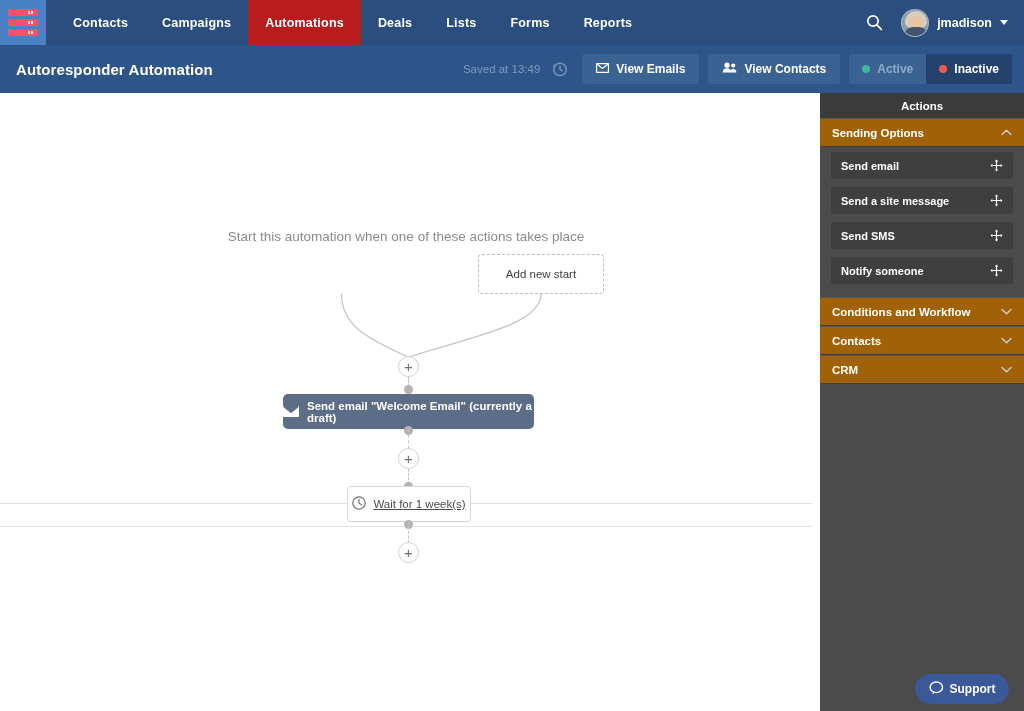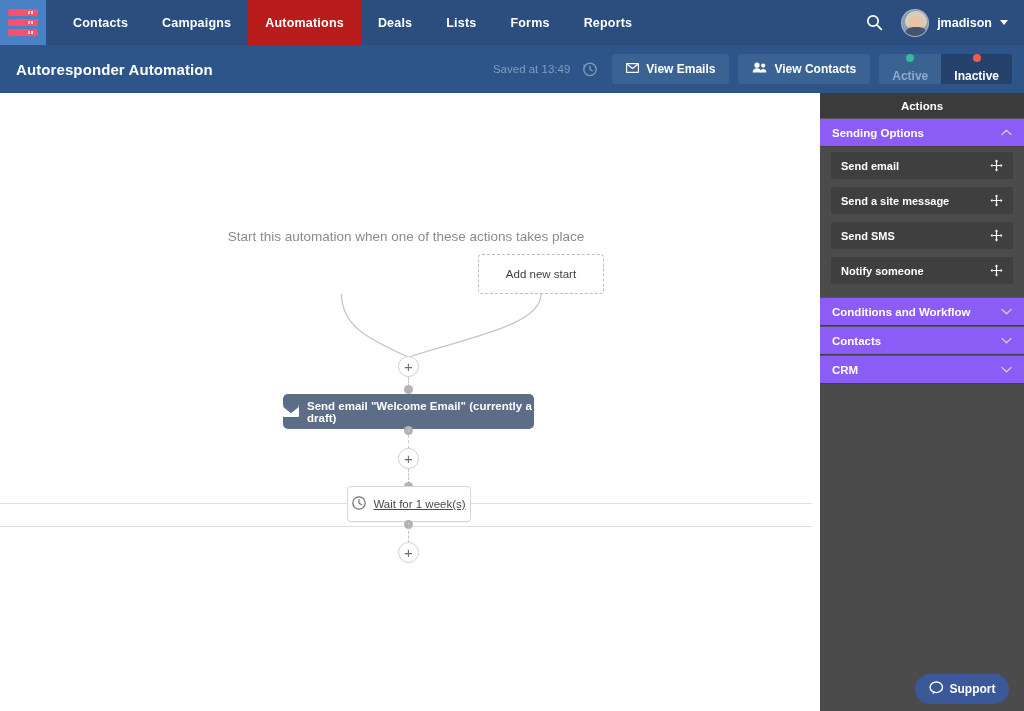--- a/index.html
+++ b/index.html
@@ -85,21 +85,21 @@
   .history-icon { margin-left: 3px; margin-right: 5px; cursor: pointer; display:flex; }
   .hbtn {
     background: #3a6394; border: none; color: #ffffff;
     font-size: 12px; font-weight: bold; height: 30px;
     padding: 0 14px; border-radius: 3px; cursor: pointer;
     display: flex; align-items: center; gap: 7px; white-space: nowrap;
   }
   .toggle-group { display: flex; border-radius: 3px; overflow: hidden; }
   .tg-btn {
     height: 30px; padding: 0 13px; border: none; cursor: pointer;
-    font-size: 12px; font-weight: bold; display: flex; align-items: center; gap: 7px; flex-direction: column;
+    font-size: 12px; font-weight: bold; display: flex; align-items: center; gap: 7px;
   }
   .tg-btn.off { background: #3a6394; color: #8fa9c8; }
   .tg-btn.on  { background: #24426c; color: #ffffff; }
   .dot { width: 8px; height: 8px; border-radius: 50%; display: inline-block; }
 
   
   .canvas {
     position: absolute; top: 93px; left: 0; width: 812px; height: 618px;
     background: #ffffff; overflow: hidden;
   }
@@ -182,21 +182,21 @@
     height: 23px; background: #3f3f3f; border: none; border-radius: 2px;
     display: flex; align-items: center; padding: 0 7px; gap: 5px; cursor: text;
   }
   .sb-search input {
     flex: 1; background: transparent; border: none; outline: none;
     color: #cfcfcf; font-size: 10.5px; font-family: "Liberation Sans", sans-serif;
   }
   .sb-search input::placeholder { color: #9a9a9a; }
   .sb-group {
     height: 29px; display: flex; align-items: center; justify-content: space-between;
-    padding: 0 12px; background: #8b5cf6; cursor: pointer;
+    padding: 0 12px; background: #a16207; cursor: pointer;
     border-top: 1px solid #575757; border-bottom: 1px solid #3f3f3f;
     color: #ffffff; font-size: 11.5px; font-weight: bold;
   }
   .chev { color: #cccccc; font-size: 11px; line-height: 1; }
   .sb-items { padding: 5px 11px 5px 11px; }
   .sb-item {
     height: 27px; background: #3f3f3f; border-radius: 2px;
     margin-bottom: 8px; display: flex; align-items: center;
     justify-content: space-between; padding: 0 10px; cursor: grab;
     color: #ffffff; font-size: 11px; font-weight: bold; text-align: center;

